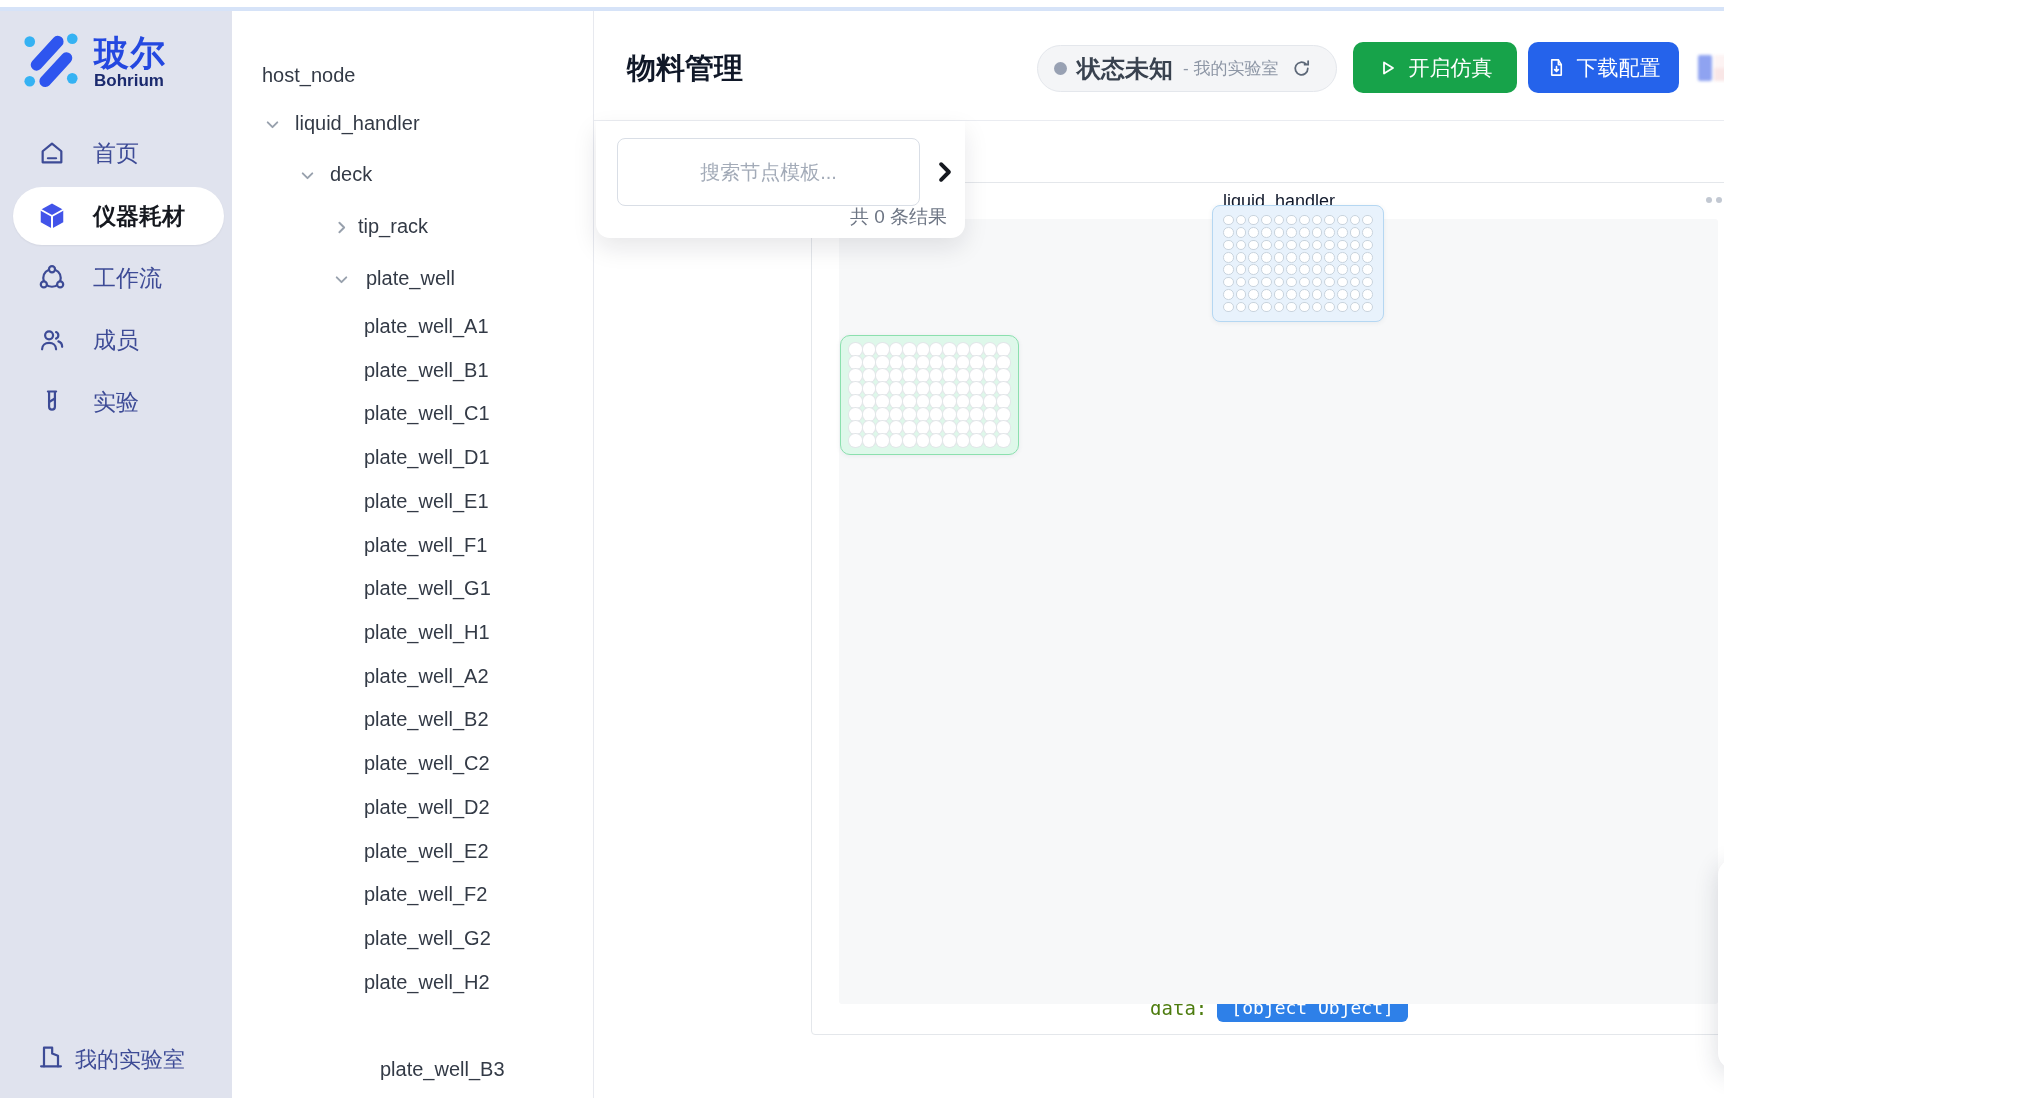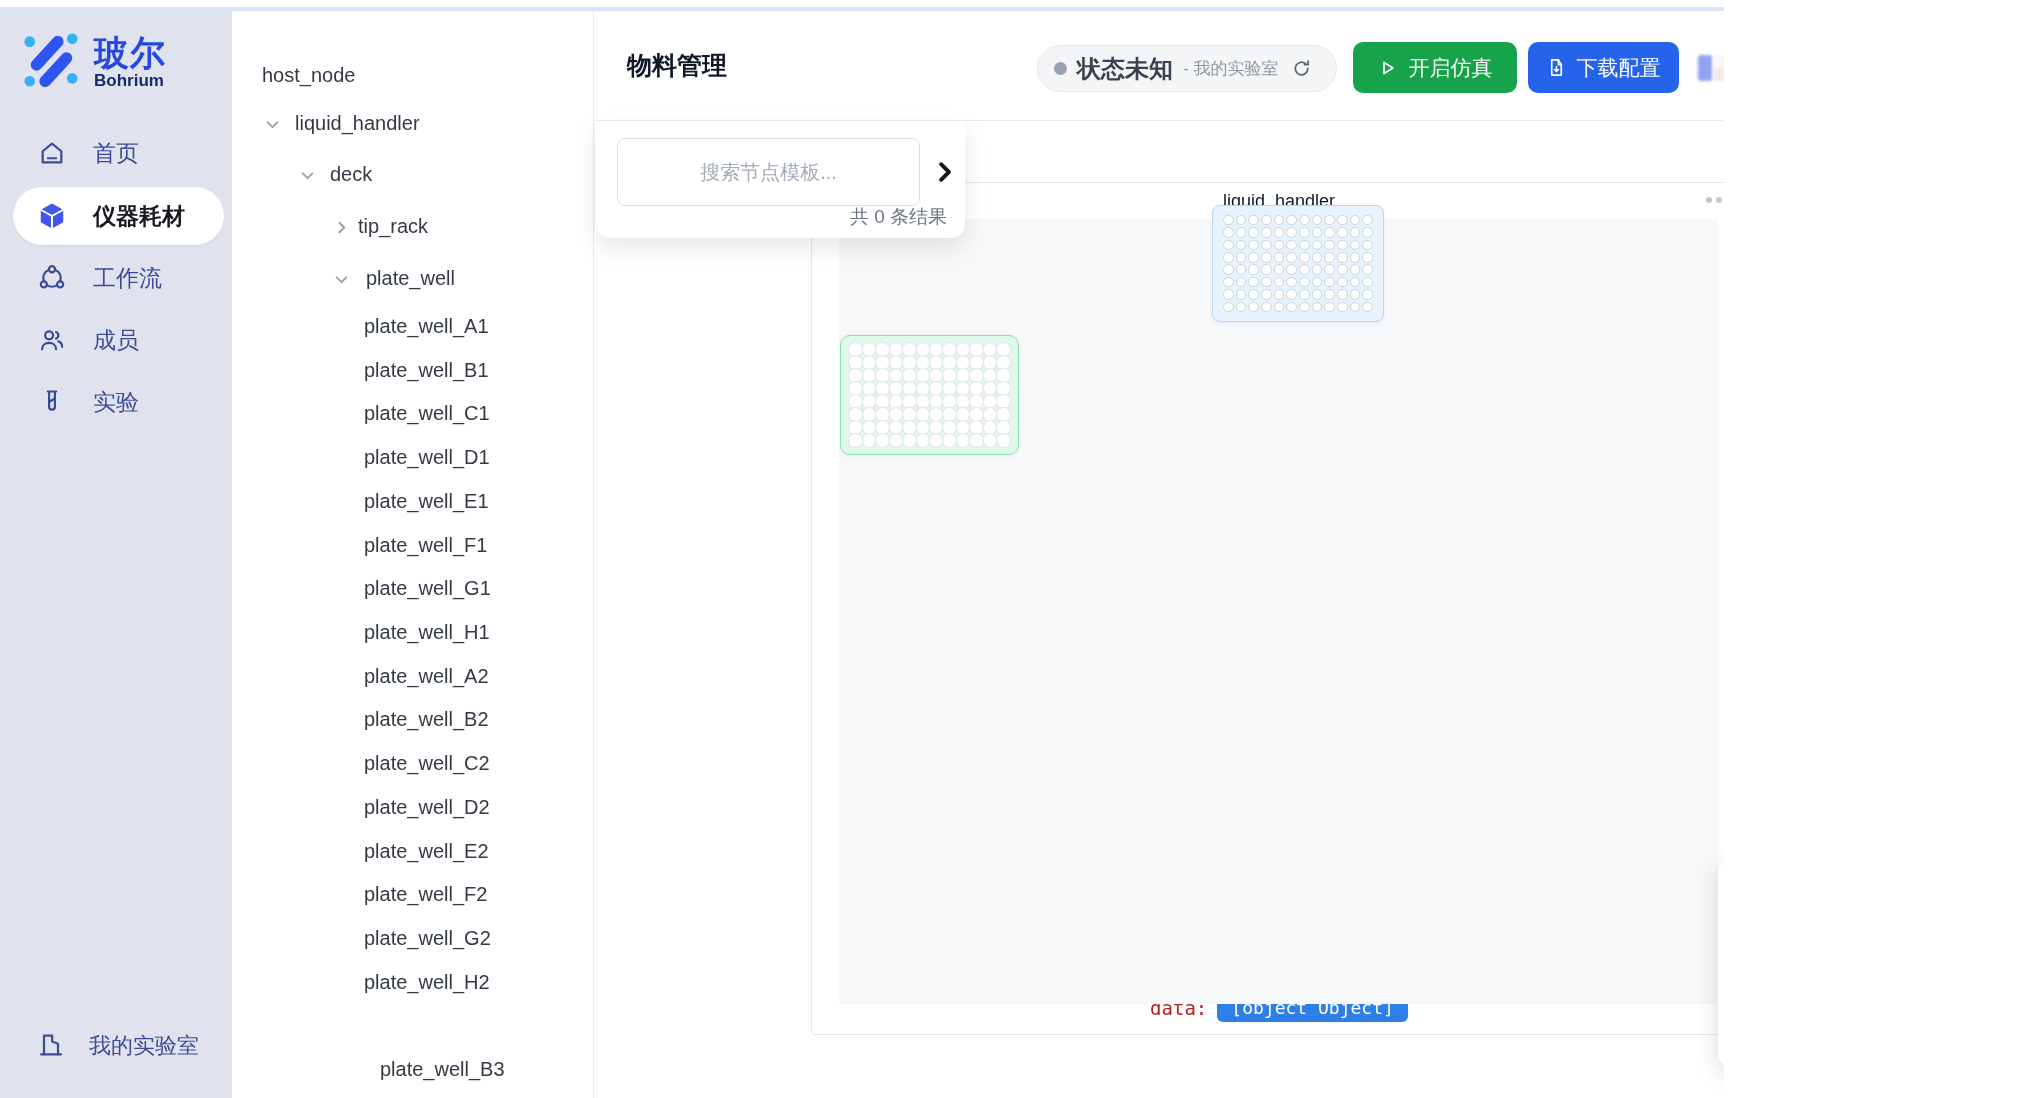--- a/index.html
+++ b/index.html
@@ -9,34 +9,34 @@
   .top-strip{position:absolute;left:0;top:0;width:2032px;height:4px;background:#d6e3f8;z-index:60;}
   
   .sidebar{position:absolute;left:0;top:0;width:232px;height:1098px;background:#e0e3ee;z-index:5;}
   .logo{position:absolute;left:22px;top:24px;display:flex;gap:14px;align-items:center;}
   .logo-text .t1{font-size:35px;font-weight:700;color:#2448e0;line-height:38px;letter-spacing:1px;}
   .logo-text .t2{font-size:17px;font-weight:700;color:#1b2a6e;line-height:18px;}
   .nav-item{position:absolute;left:13px;width:211px;height:58px;display:flex;align-items:center;gap:26px;
             padding-left:24px;box-sizing:border-box;color:#3d4b96;font-size:23px;cursor:pointer;}
   .nav-item .nicon{width:30px;height:30px;flex:0 0 30px;display:flex;align-items:center;justify-content:center;}
   .nav-item.active{background:#fff;border-radius:29px;color:#15181f;font-weight:700;box-shadow:0 1px 2px rgba(16,24,40,.06);}
-  .nav-footer{position:absolute;left:13px;top:1024px;width:211px;height:58px;display:flex;align-items:flex-start;gap:24px;
+  .nav-footer{position:absolute;left:13px;top:1024px;width:211px;height:58px;display:flex;align-items:center;gap:10px;
               padding-left:24px;box-sizing:border-box;color:#3d4b96;font-size:22px;cursor:pointer;}
   
   .tree{position:absolute;left:232px;top:0;width:362px;height:1098px;background:#fff;
         border-right:1px solid #e7e9ef;box-sizing:border-box;z-index:4;}
   .tree-row{position:absolute;left:0;width:100%;height:44px;}
   .tree-row .chev{position:absolute;top:14px;width:17px;height:17px;color:#98a1ad;}
   .tree-row .chev svg{display:block;}
   .tree-row .chev.right svg{transform:rotate(-90deg);}
   .tree-label{position:absolute;top:10px;font-size:20px;color:#333a46;white-space:nowrap;}
   
   .main{position:absolute;left:594px;top:0;width:1438px;height:1098px;background:#fff;}
   .header-line{position:absolute;left:0;top:113px;width:1430px;height:1px;background:#eaecf1;}
-  .page-title{position:absolute;left:33px;top:42px;font-size:25px;font-weight:700;color:#101828;}
+  .page-title{position:absolute;left:33px;top:42px;font-size:29px;font-weight:700;color:#101828;}
   
   .status-pill{position:absolute;left:443px;top:38px;width:300px;height:47px;border-radius:24px;
                background:#f4f5f7;border:1px solid #e4e7ec;box-sizing:border-box;display:flex;
                align-items:center;padding:0 16px;gap:10px;}
   .status-dot{width:13px;height:13px;border-radius:50%;background:#98a1b3;flex:0 0 13px;}
   .status-label{font-size:24px;font-weight:600;color:#39424f;white-space:nowrap;}
   .status-detail{font-size:17px;color:#8e97a6;white-space:nowrap;}
   
   .btn{position:absolute;display:flex;align-items:center;justify-content:center;gap:11px;color:#fff;
        border-radius:10px;cursor:pointer;font-size:21px;font-weight:500;}
@@ -64,21 +64,21 @@
   
   .node-card{position:absolute;left:217px;top:175px;width:936px;height:853px;background:#fff;
              border:1px solid #e4e7eb;border-radius:4px;box-sizing:border-box;z-index:5;}
   .node-title{position:absolute;left:0;top:8px;width:100%;text-align:center;font-size:18px;color:#0f172a;}
   .node-menu{position:absolute;right:10px;top:10px;display:flex;gap:4px;cursor:pointer;padding:4px;}
   .node-menu i{width:6px;height:6px;border-radius:50%;background:#c2c8d2;display:block;}
   .deck{position:absolute;left:27px;top:36px;width:879px;height:785px;background:#f7f8f9;
         border-radius:3px;z-index:2;}
   .data-row{position:absolute;left:0;top:810px;width:100%;display:flex;justify-content:center;
             align-items:center;gap:10px;z-index:1;font-family:"DejaVu Sans Mono",monospace;}
-  .data-label{font-size:19px;color:#b91c1c;}
+  .data-label{font-size:19px;color:#4d7c0f;}
   .data-pill{background:#2e80e8;color:#fff;font-size:18px;border-radius:6px;padding:4px 14px;}
   
   .plate{position:absolute;box-sizing:border-box;display:grid;z-index:7;
          grid-template-columns:repeat(12,1fr);grid-template-rows:repeat(8,1fr);
          box-shadow:0 1px 5px rgba(30,50,80,.07);}
   .plate.blue{left:618px;top:198px;width:172px;height:117px;background:#e8f2fc;
               border:1.5px solid #b5d7f2;border-radius:8px;padding:8px 9px;}
   .plate.green{left:246px;top:328px;width:179px;height:120px;background:#def8ea;
                border:1.5px solid #8be0ae;border-radius:10px;padding:7px 8px;}
   .well{border-radius:50%;background:#fff;place-self:center;}

